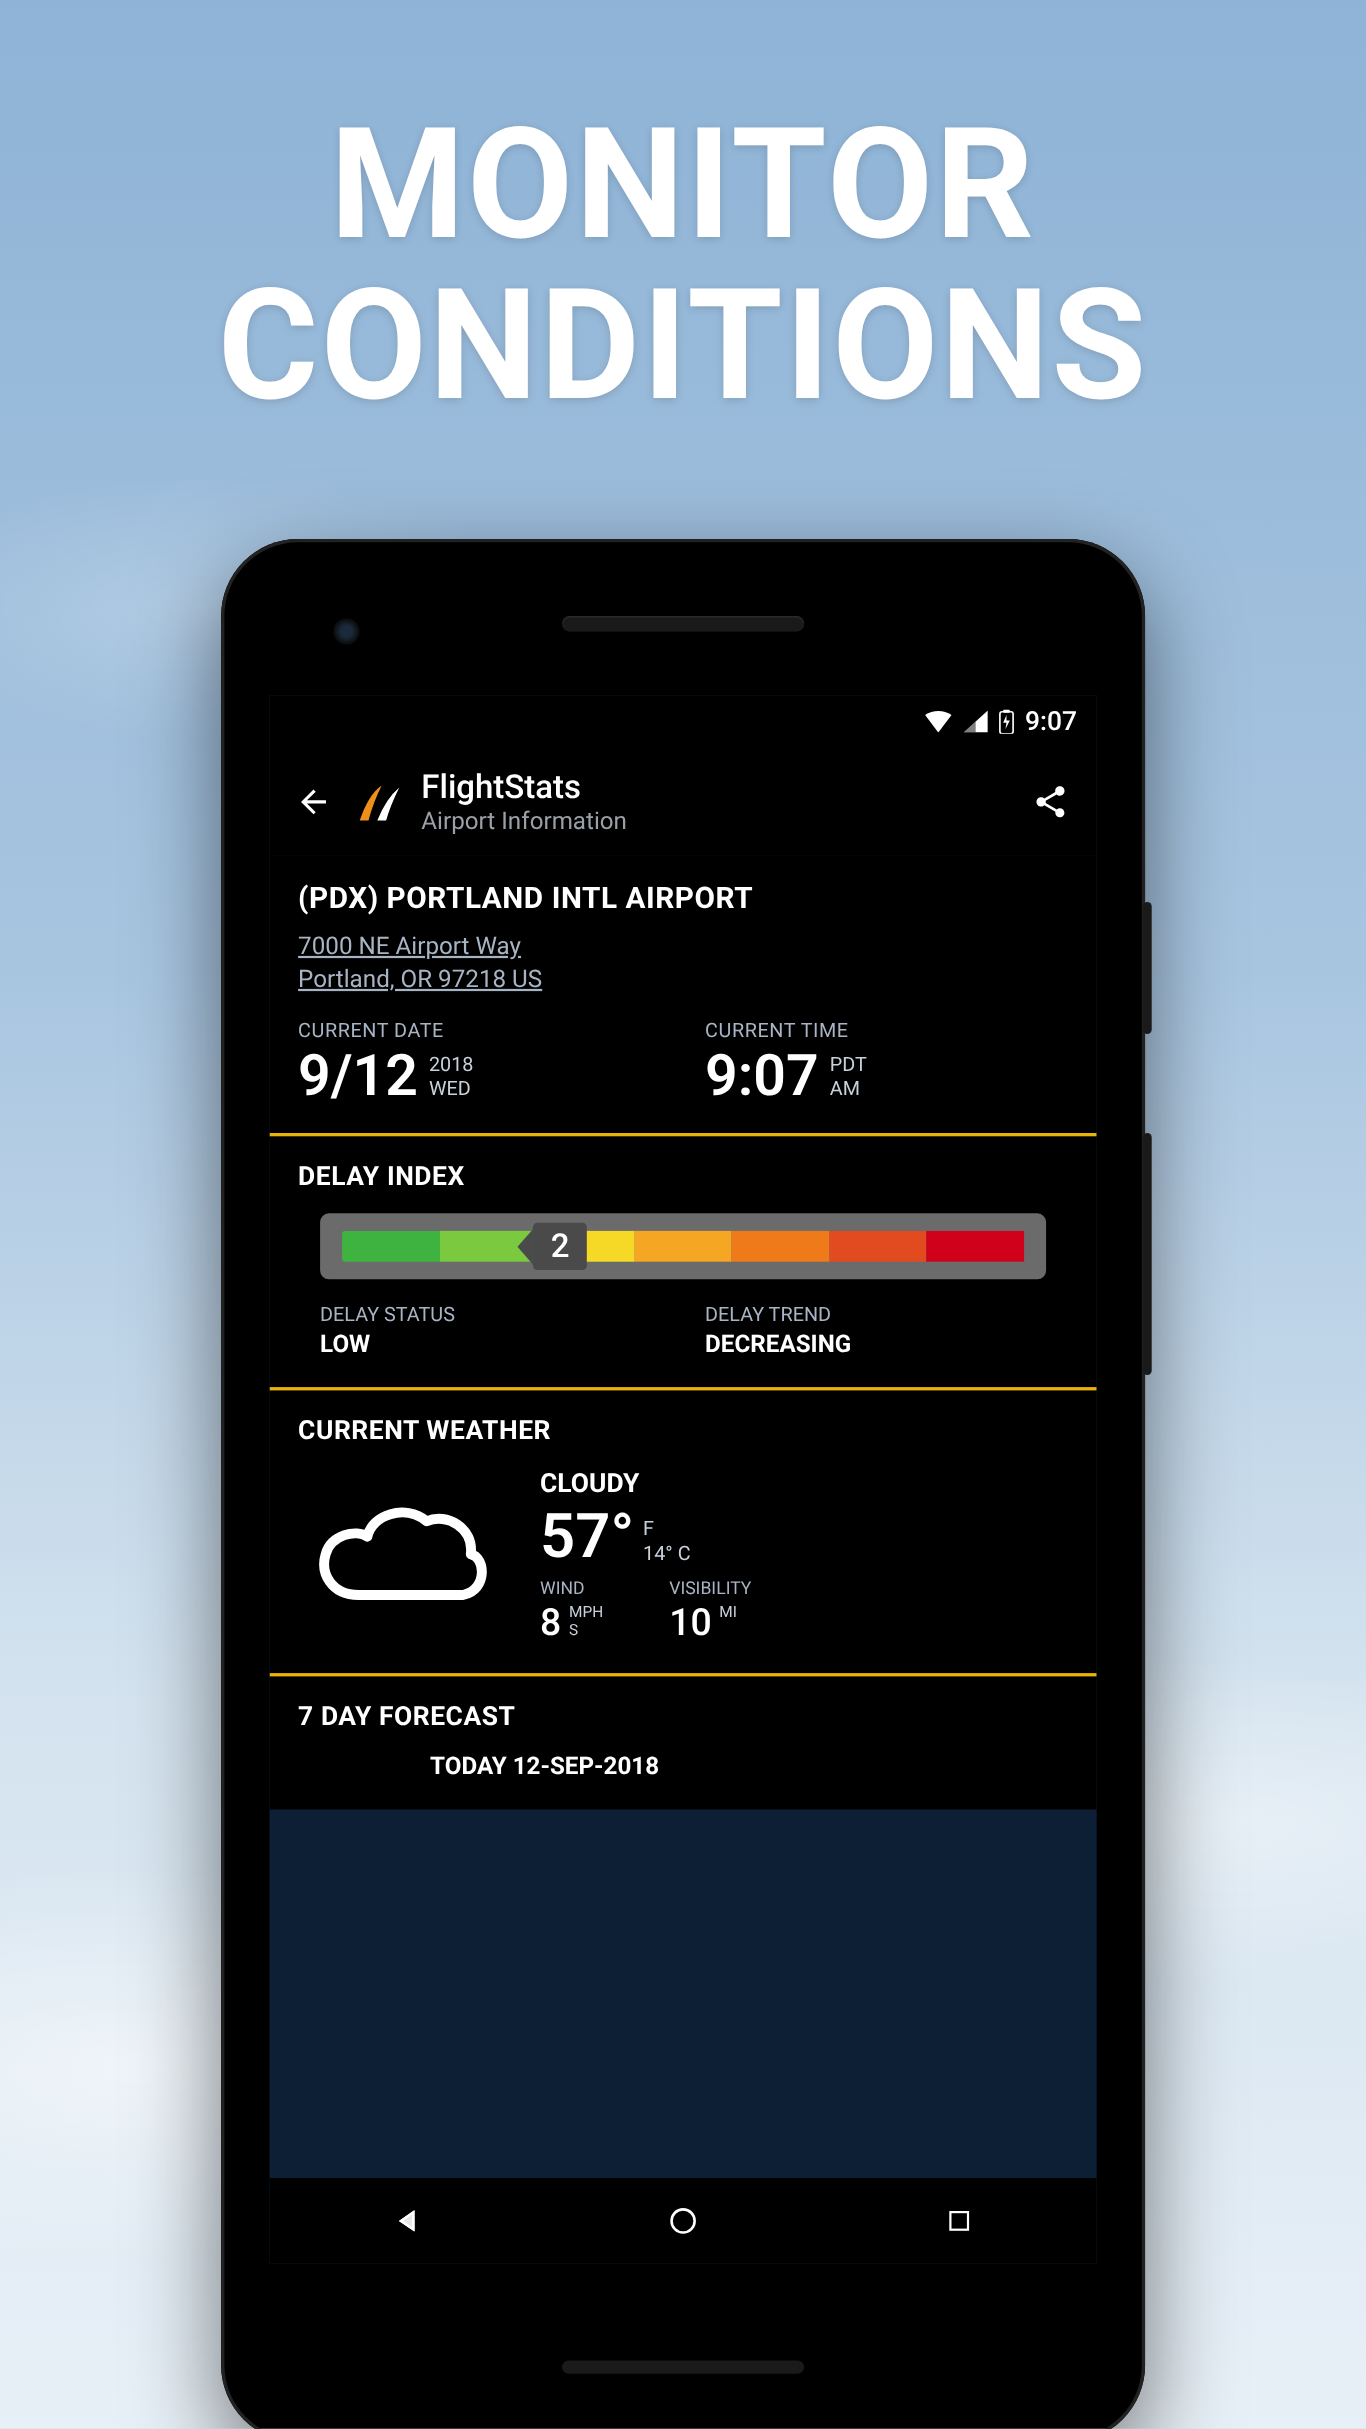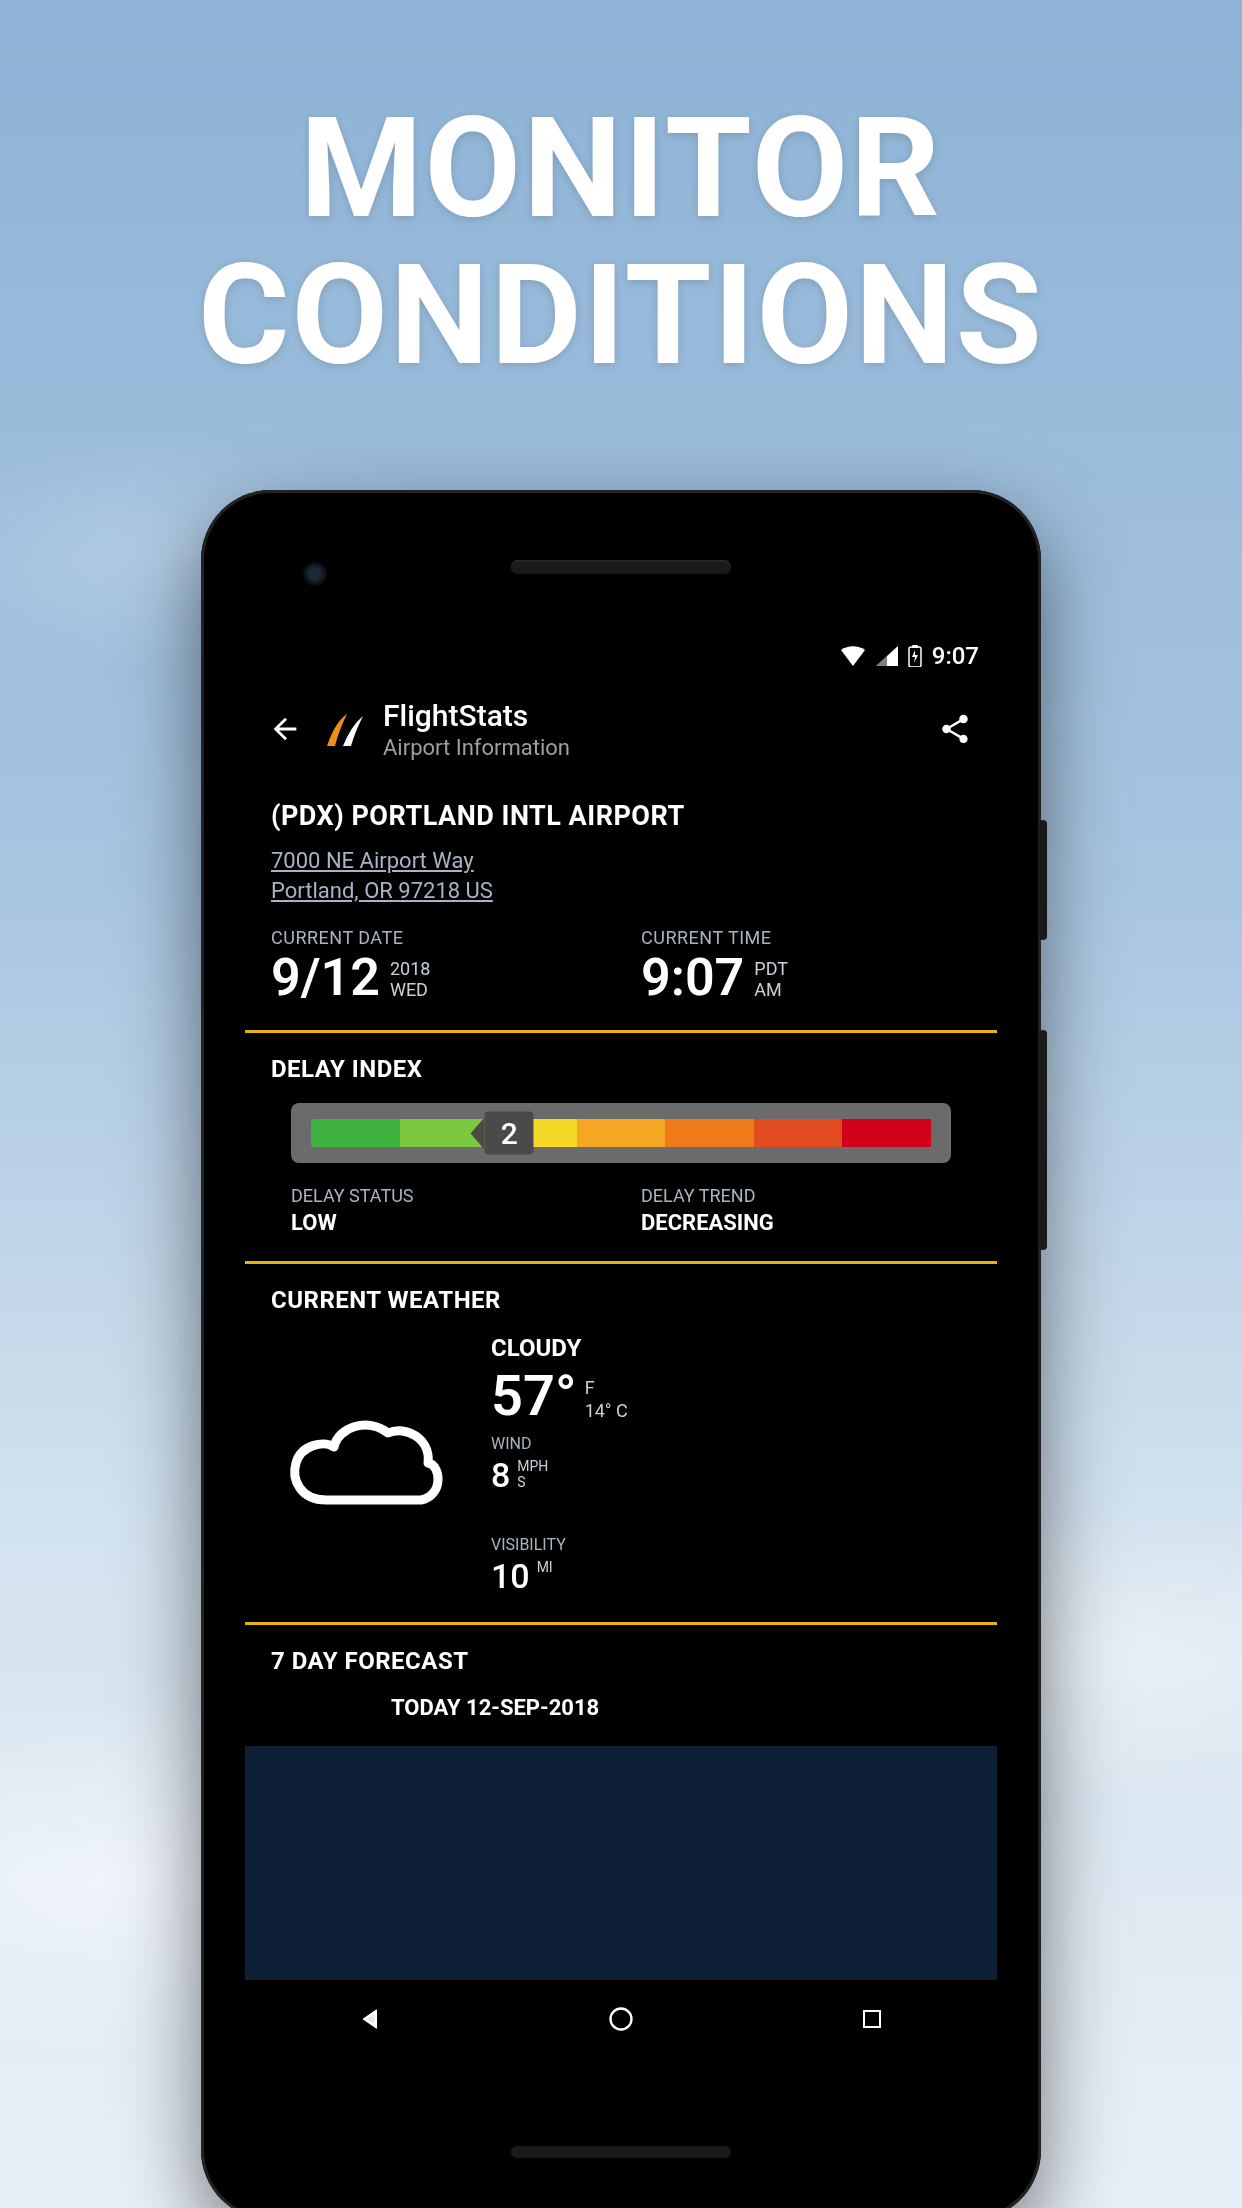--- a/index.html
+++ b/index.html
@@ -190,24 +190,24 @@
   .delay-status-row { display: flex; gap: 40px; padding: 0 20px; }
   .delay-status-col { flex: 1; }
   .delay-status-label { font-size: 18px; color: #a8b4c4; margin-bottom: 4px; }
   .delay-status-val { font-size: 22px; font-weight: 700; }
 
   
   .weather-row { display: flex; align-items: center; gap: 40px; }
   .weather-icon { width: 180px; height: 130px; display:flex; align-items:center; justify-content:center; }
   .weather-data { flex: 1.3; }
   .weather-cond { font-size: 24px; font-weight: 700; margin-bottom: 6px; }
-  .weather-temp-row { display: flex; align-items: center; gap: 8px; margin-bottom: 10px; }
+  .weather-temp-row { display: flex; align-items: flex-end; gap: 8px; margin-bottom: 10px; }
   .weather-temp { font-size: 56px; font-weight: 600; line-height: 1; }
   .weather-temp-units { font-size: 18px; color: #c8d0da; line-height: 1.3; margin-top: 6px; }
-  .weather-sub-row { display: flex; gap: 40px; flex-direction: column; }
+  .weather-sub-row { display: flex; gap: 60px; }
   .weather-sub-col { }
   .weather-sub-label { font-size: 16px; color: #a8b4c4; margin-bottom: 2px; }
   .weather-sub-big { font-size: 34px; font-weight: 500; display: inline-block; }
   .weather-sub-unit { font-size: 14px; color: #c8d0da; display: inline-block; line-height: 1.1; vertical-align: top; margin-top: 4px; margin-left: 3px; }
 
   .forecast-today { font-size: 22px; font-weight: 700; padding-left: 120px; }
 
   
   .navbar {
     position: absolute;

